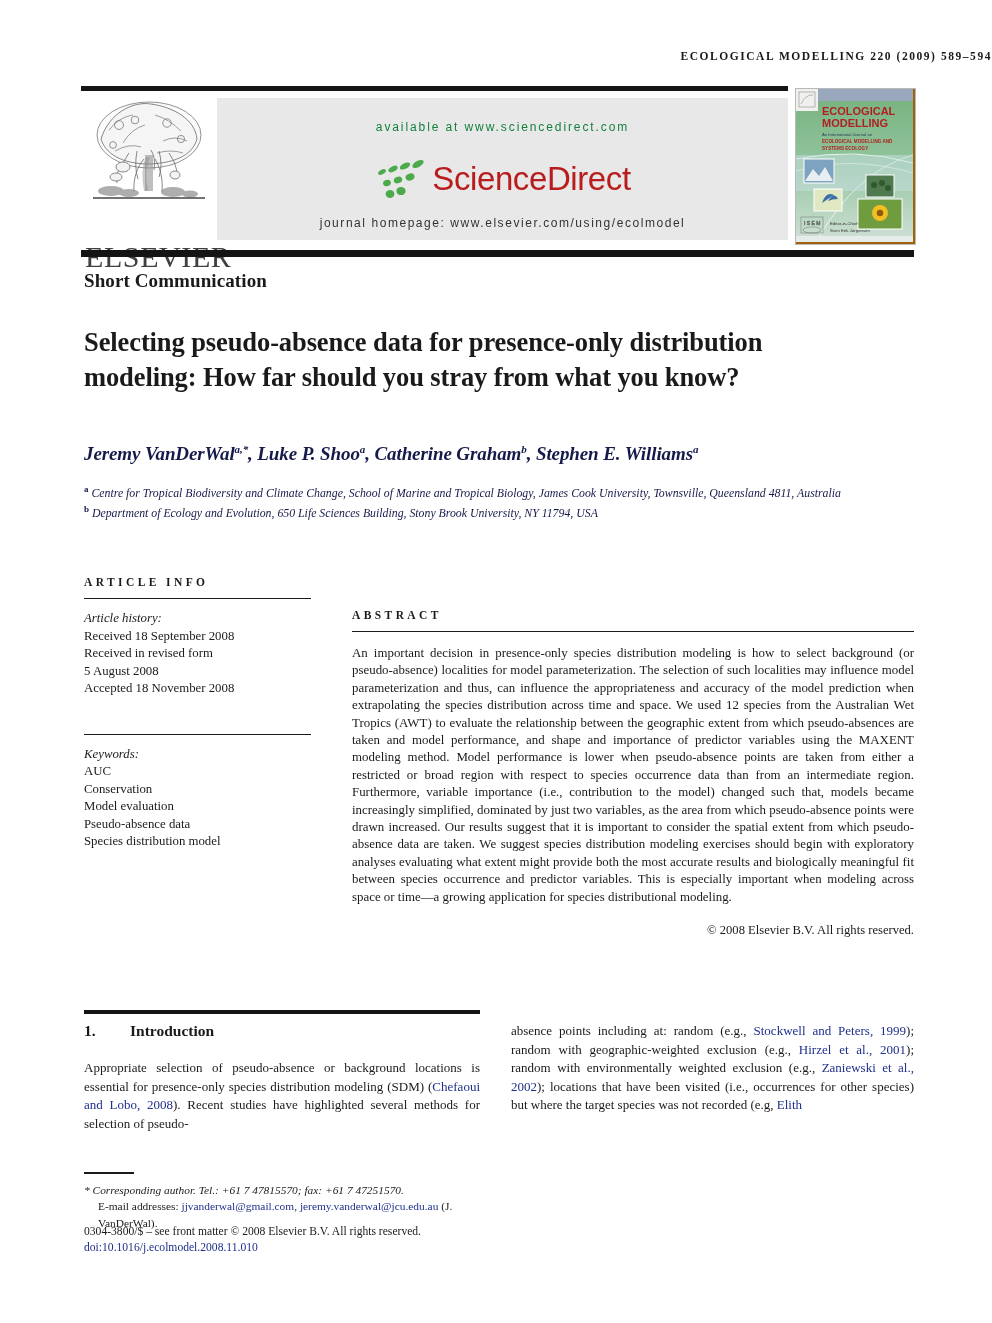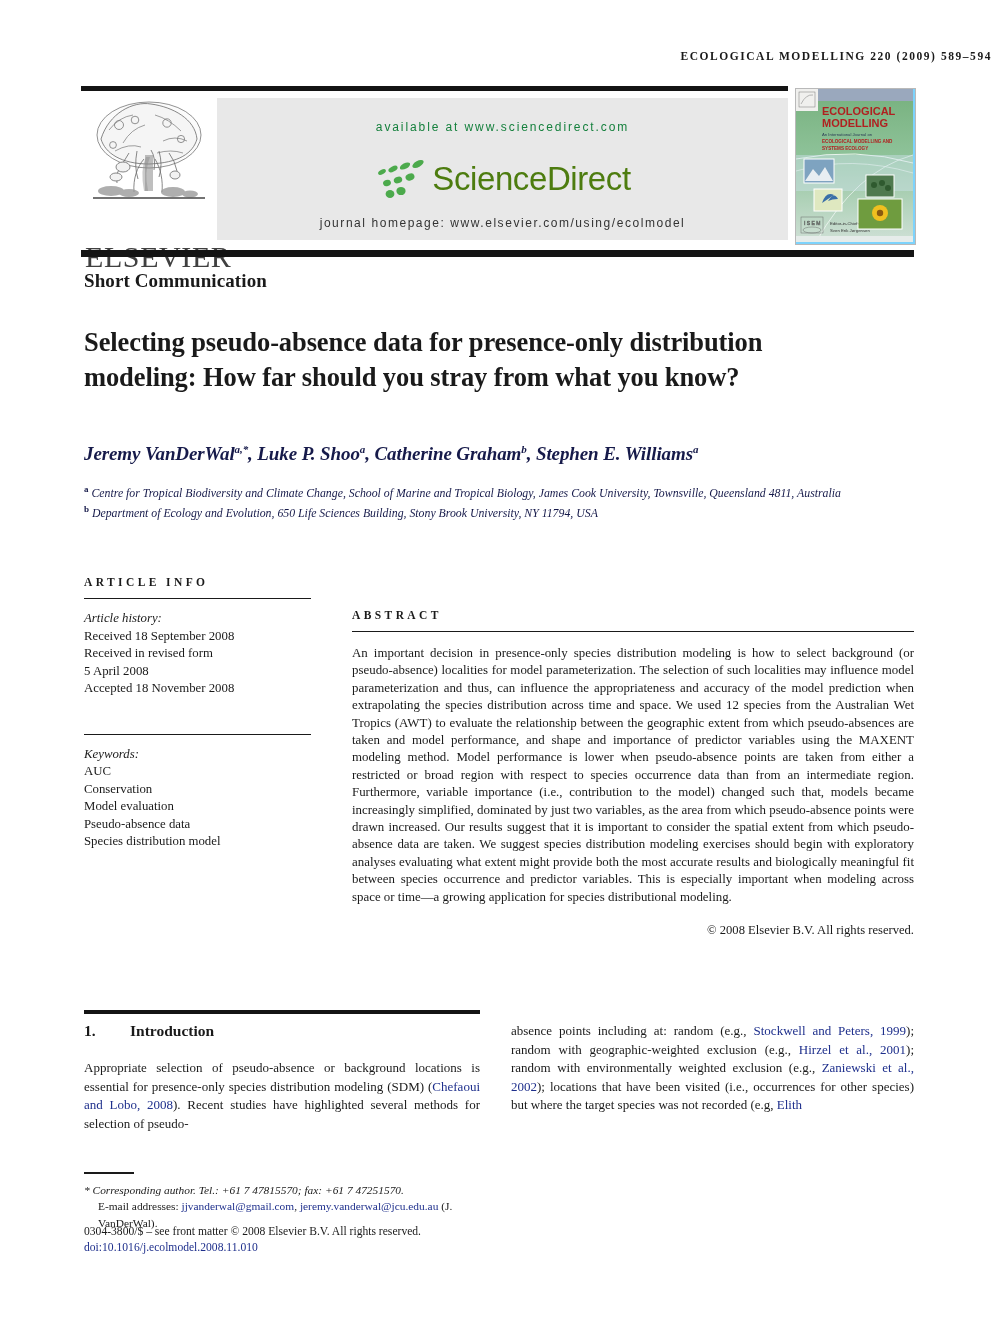--- a/index.html
+++ b/index.html
@@ -93,41 +93,41 @@
     width: 571px;
     height: 48px;
     display: flex;
     align-items: center;
     justify-content: center;
   }
   .sd-dots { width: 54px; height: 44px; margin-right: 4px; }
   .sd-word {
     font-family: "Liberation Sans", sans-serif;
     font-size: 33px;
-    color: #4d7c0f;
+    color: #b91c1c;
     letter-spacing: -0.4px;
   }
   .sd-homepage {
     position: absolute;
     left: 0; top: 118px;
     width: 571px;
     text-align: center;
     font-family: "Liberation Sans", sans-serif;
     font-size: 12px;
     letter-spacing: 1.55px;
     color: #333;
   }
 
   
   .cover {
     position: absolute;
     left: 795px; top: 88px;
     width: 119px; height: 155px;
     border: 1px solid #b9b9b9;
-    background: #7dd3fc;
+    background: #a16207;
     overflow: hidden;
   }
   .cover-svg { display:block; width: 117px; height: 153px; }
 
   
   .rule-masthead {
     position: absolute;
     left: 81px; top: 250px;
     width: 833px; height: 7px;
     background: #141414;
@@ -427,21 +427,21 @@
   <div class="authors">Jeremy VanDerWal<sup>a,*</sup>, Luke P. Shoo<sup>a</sup>, Catherine Graham<sup>b</sup>, Stephen E. Williams<sup>a</sup></div>
   <div class="affiliations"><sup>a</sup> Centre for Tropical Biodiversity and Climate Change, School of Marine and Tropical Biology, James Cook University, Townsville, Queensland 4811, Australia<br><sup>b</sup> Department of Ecology and Evolution, 650 Life Sciences Building, Stony Brook University, NY 11794, USA</div>
 
   <div class="col-info">
     <div class="sec-head">ARTICLE INFO</div>
     <div class="hr-thin"></div>
     <div class="info-block">
       <div>Article history:</div>
       <div class="plain">Received 18 September 2008</div>
       <div class="plain">Received in revised form</div>
-      <div class="plain">5 April 2008</div>
+      <div class="plain">5 August 2008</div>
       <div class="plain">Accepted 18 November 2008</div>
     </div>
     <div class="info-gap"></div>
     <div class="hr-thin"></div>
     <div class="info-block">
       <div>Keywords:</div>
       <div class="keywords-list">AUC</div>
       <div class="keywords-list">Conservation</div>
       <div class="keywords-list">Model evaluation</div>
       <div class="keywords-list">Pseudo-absence data</div>

